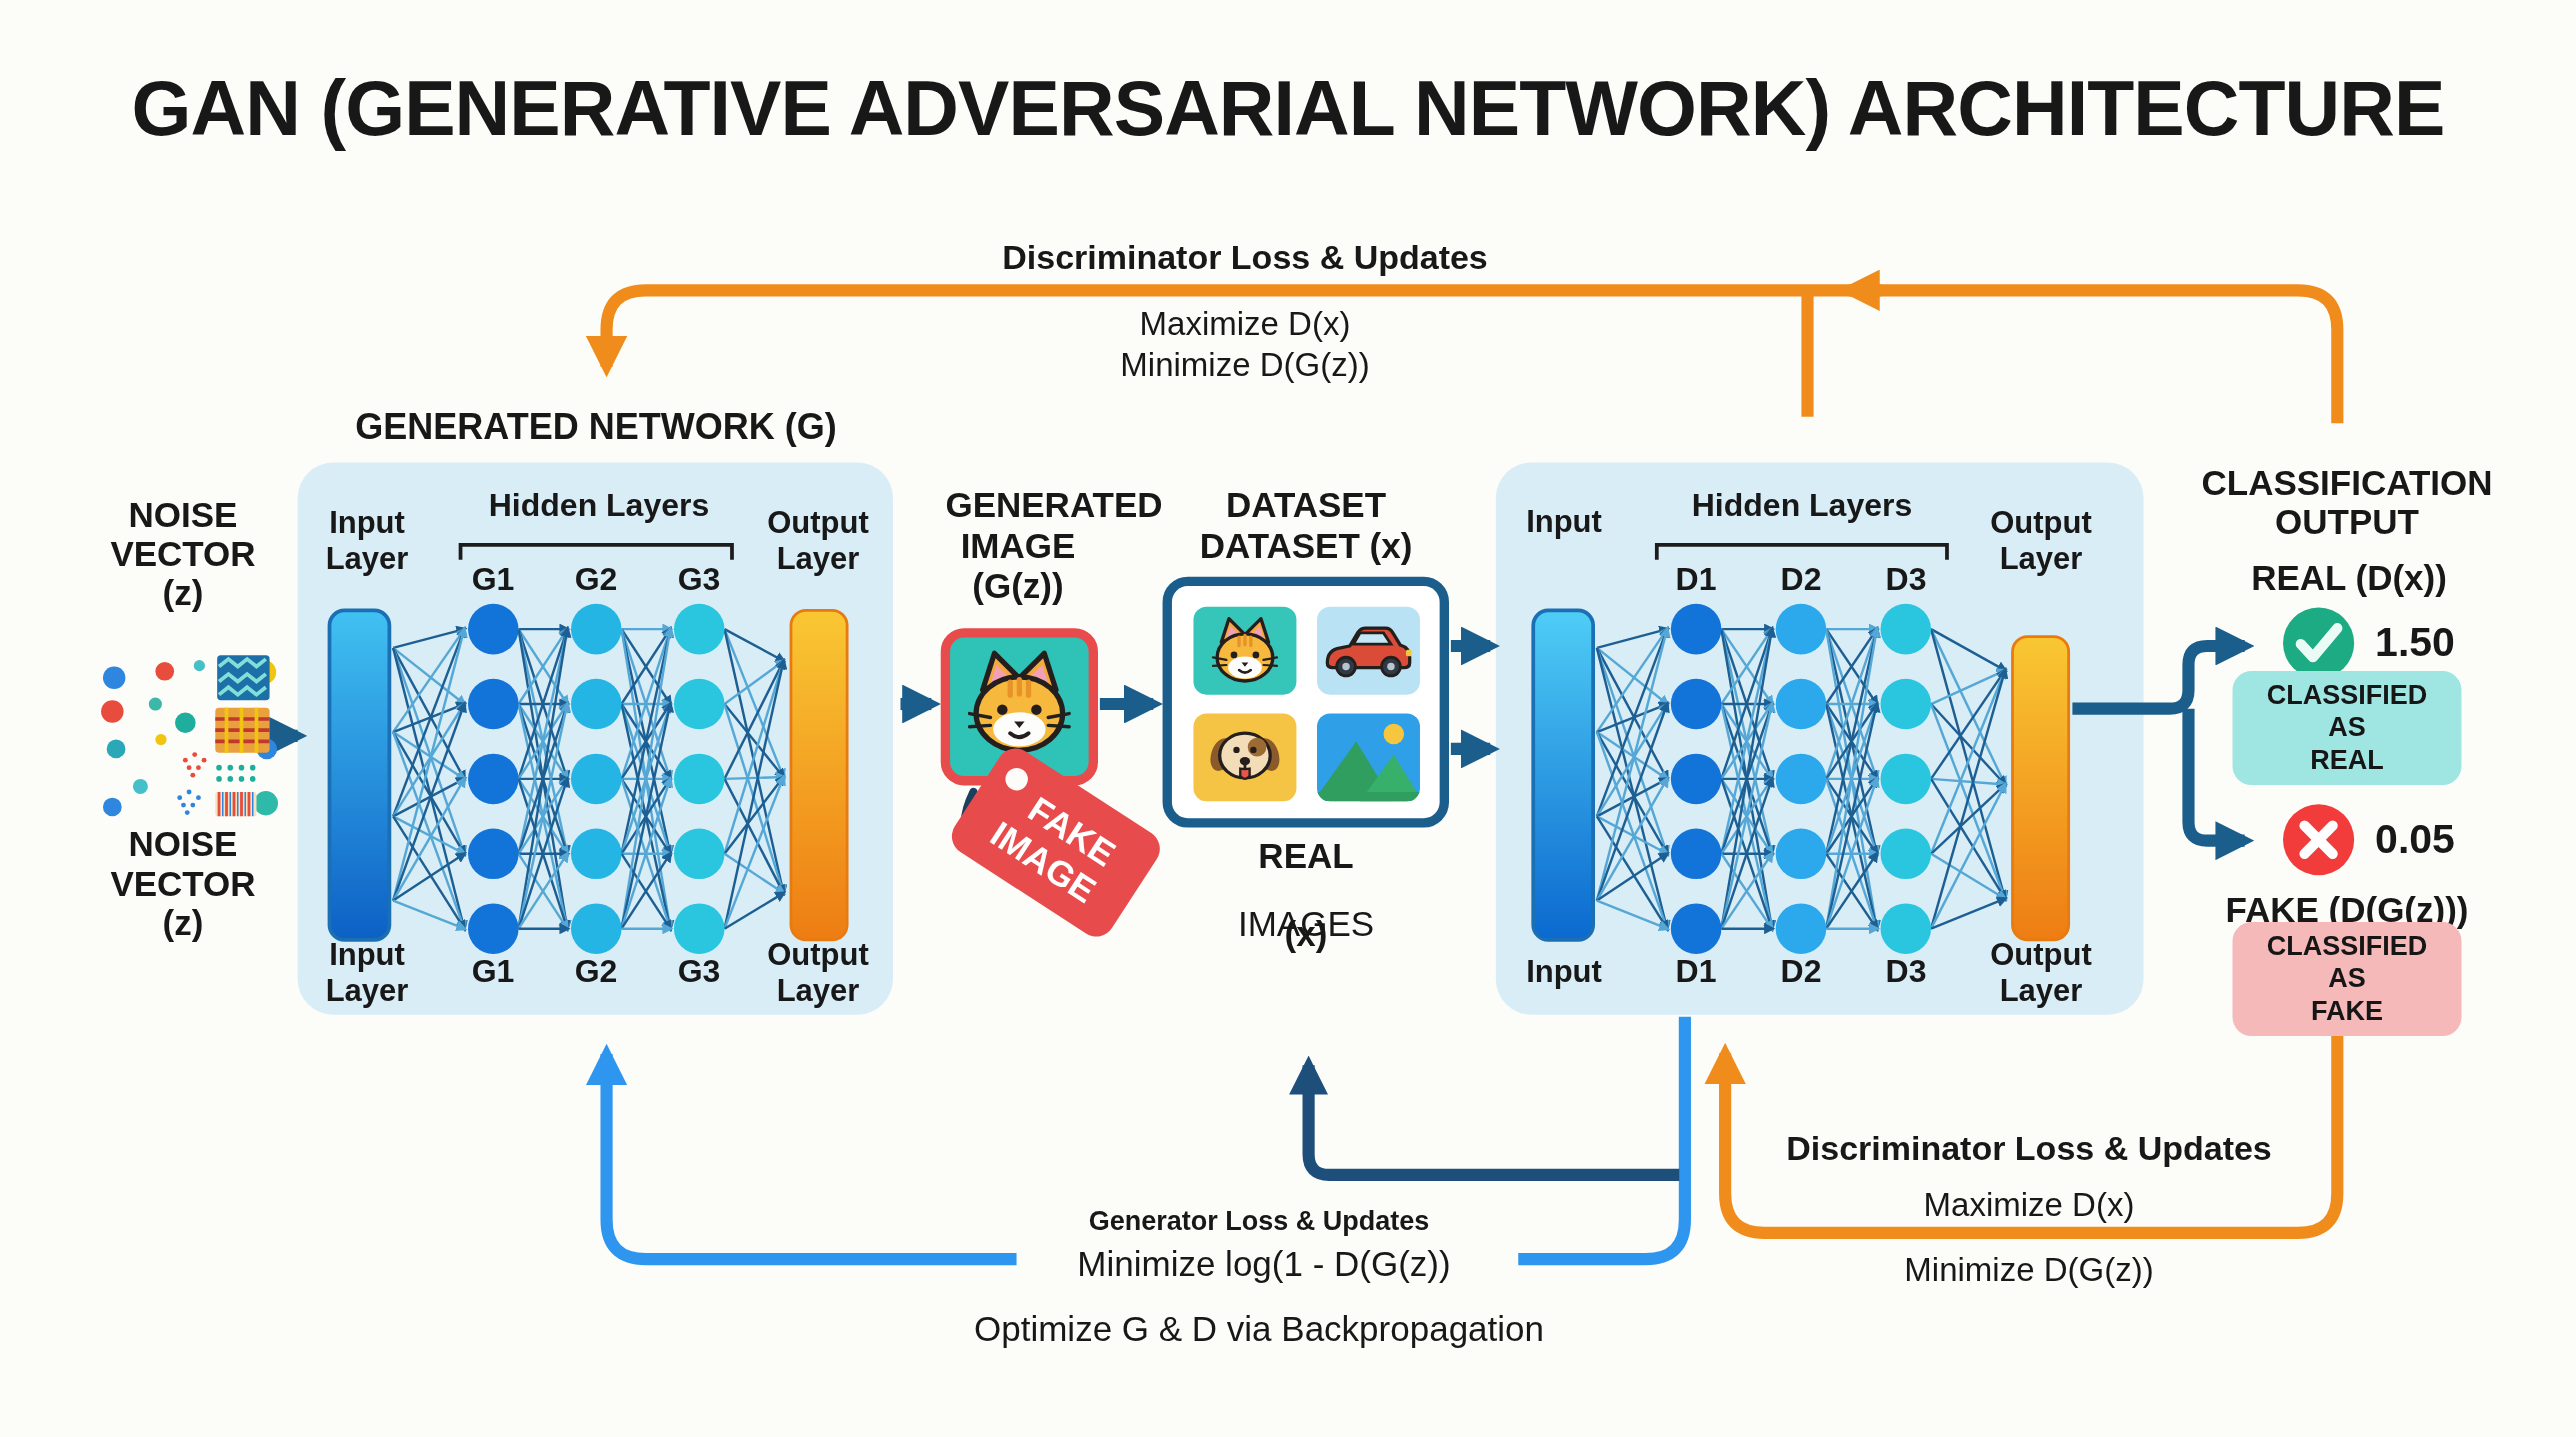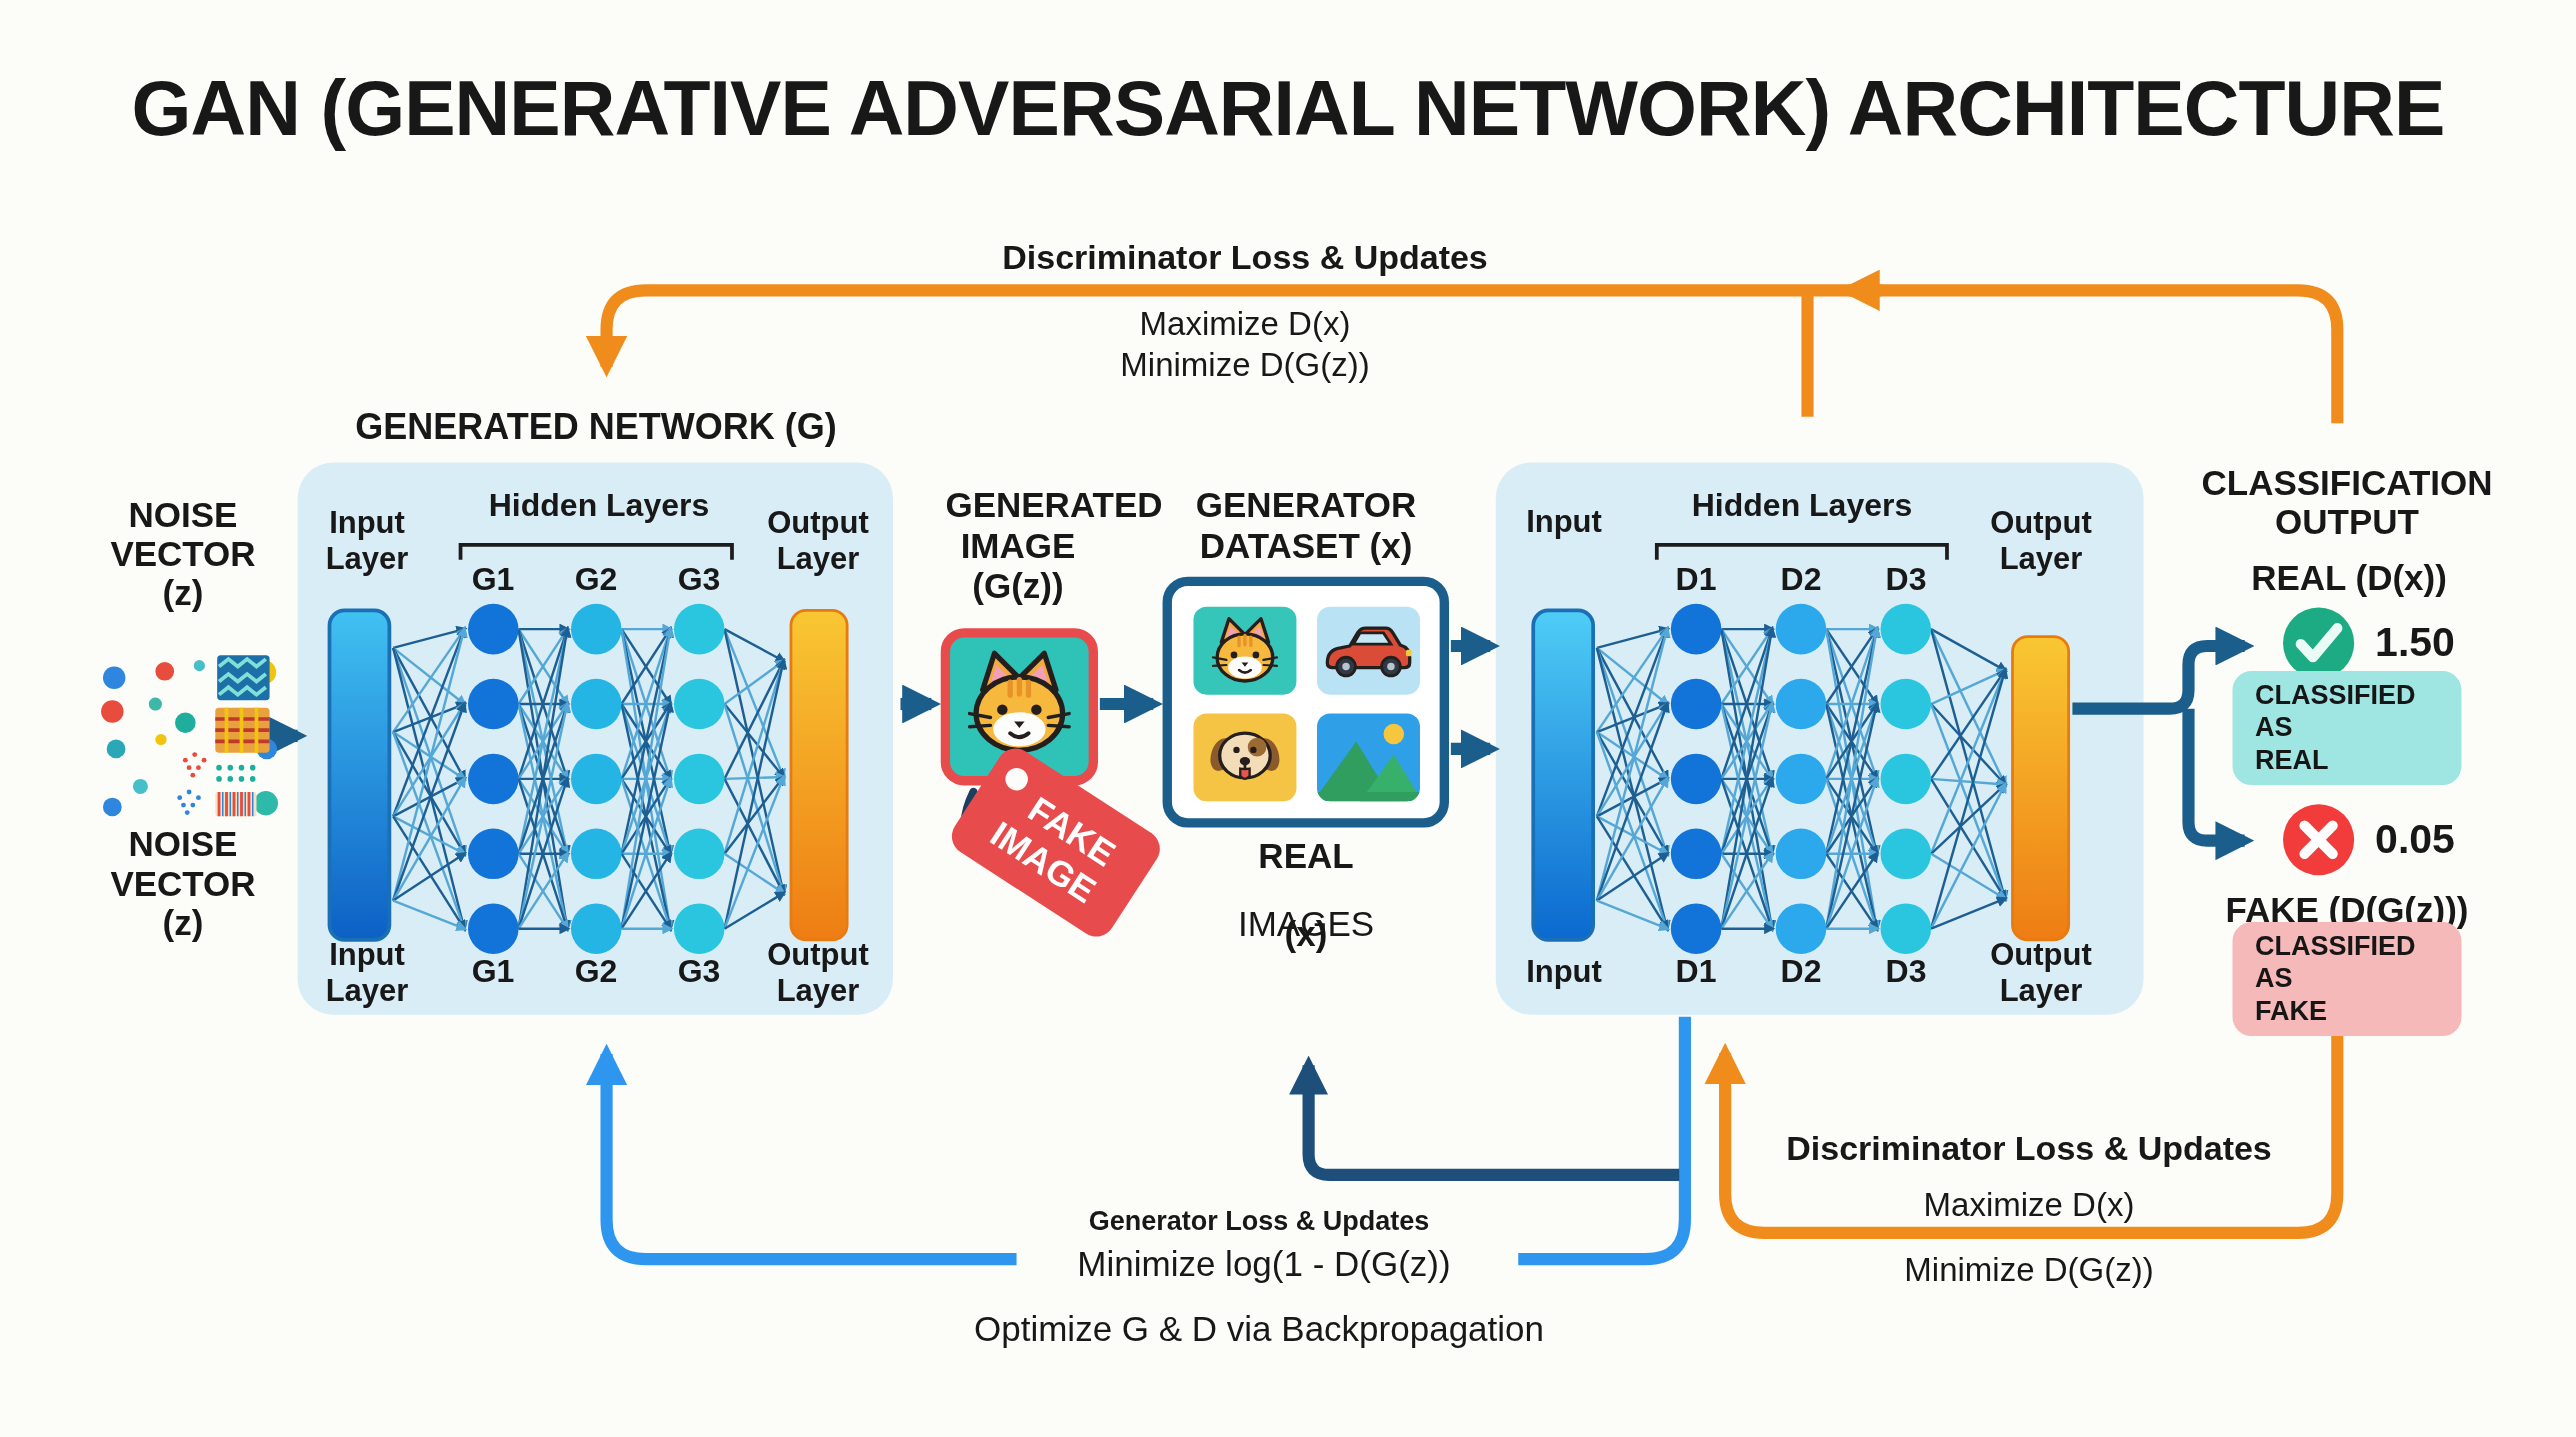--- a/index.html
+++ b/index.html
@@ -4,21 +4,21 @@
 <style>
   html,body{margin:0;padding:0;}
   body{width:2576px;height:1438px;position:relative;background:#fcfcf9;
        font-family:"Liberation Sans",sans-serif;overflow:hidden;}
   #stage{position:absolute;inset:0;}
   svg{position:absolute;left:0;top:0;}
   .lbl{position:absolute;transform:translate(-50%,-50%);text-align:center;
        color:#181818;white-space:nowrap;line-height:1.16;}
   .wrap{white-space:normal;}
   .badge{position:absolute;transform:translate(-50%,-50%);border-radius:19px;
-         padding:7.5px 22.5px;text-align:left;font-weight:800;font-size:27px;
+         padding:7.5px 22.5px;text-align:center;font-weight:800;font-size:27px;
          line-height:1.22;color:#161616;}
   .badge.teal{background:#9fe5e2;}
   .badge.pink{background:#f4b9b8;}
 </style>
 </head>
 <body>
 
 <div id="stage">
 
 <svg width="2576" height="1438" viewBox="0 0 2752 1536">
@@ -454,21 +454,21 @@
 <div class="lbl wrap" style="left:367px;top:973px;font-size:31px;font-weight:700;width:131px">Input Layer</div>
 <div class="lbl" style="left:493px;top:972px;font-size:32px;font-weight:700">G1</div>
 <div class="lbl" style="left:596px;top:972px;font-size:32px;font-weight:700">G2</div>
 <div class="lbl" style="left:699px;top:972px;font-size:32px;font-weight:700">G3</div>
 <div class="lbl wrap" style="left:818px;top:973px;font-size:31px;font-weight:700;width:140px">Output Layer</div>
 
 <div class="lbl" style="left:1054px;top:505px;font-size:35px;font-weight:700">GENERATED</div>
 <div class="lbl" style="left:1018px;top:546px;font-size:35px;font-weight:700">IMAGE</div>
 <div class="lbl" style="left:1018px;top:586px;font-size:35px;font-weight:700">(G(z))</div>
 
-<div class="lbl" style="left:1306px;top:505px;font-size:35px;font-weight:700">GENERATOR</div>
+<div class="lbl" style="left:1306px;top:505px;font-size:35px;font-weight:700">DATASET</div>
 <div class="lbl" style="left:1306px;top:546px;font-size:35px;font-weight:700">DATASET (x)</div>
 <div class="lbl" style="left:1306px;top:856px;font-size:35px;font-weight:700">REAL</div>
 <div class="lbl" style="left:1306px;top:924px;font-size:35px;font-weight:400">IMAGES</div>
 <div class="lbl" style="left:1306px;top:934px;font-size:35px;font-weight:700">(x)</div>
 
 <div class="lbl" style="left:1564px;top:522px;font-size:31px;font-weight:700">Input</div>
 <div class="lbl" style="left:1802px;top:506px;font-size:32px;font-weight:700">Hidden Layers</div>
 <div class="lbl" style="left:1696px;top:580px;font-size:32px;font-weight:700">D1</div>
 <div class="lbl" style="left:1801px;top:580px;font-size:32px;font-weight:700">D2</div>
 <div class="lbl" style="left:1906px;top:580px;font-size:32px;font-weight:700">D3</div>

